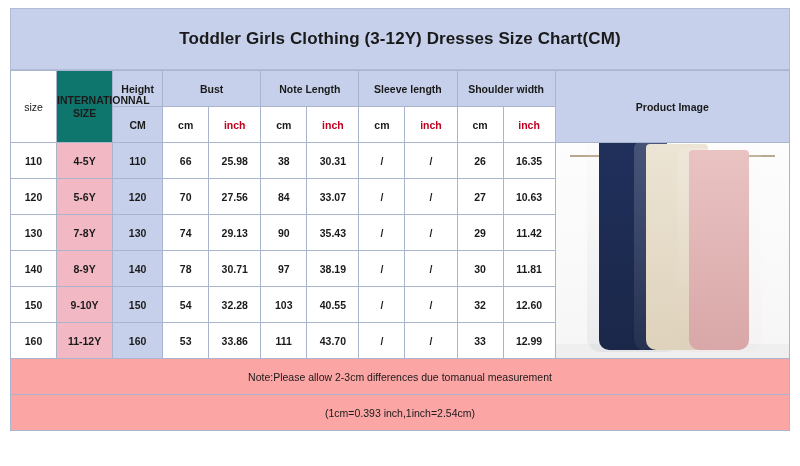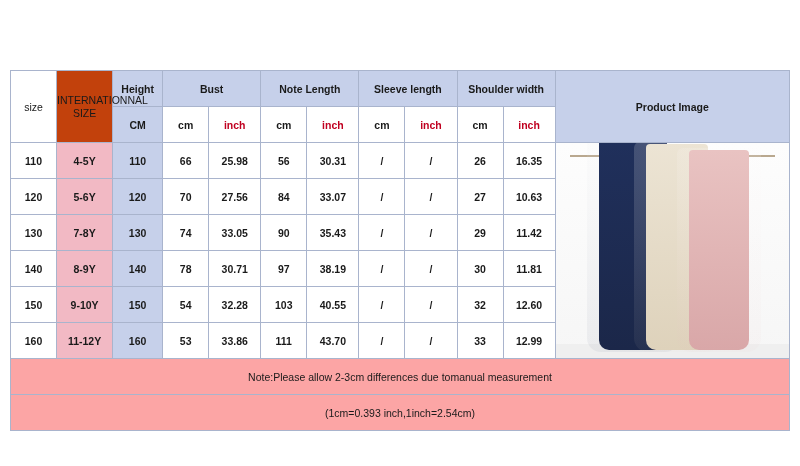--- a/index.html
+++ b/index.html
@@ -50,22 +50,22 @@
     font-weight: bold;
     font-size: 11px;
     margin-left: 32px;
   }
   .hdr-size {
     background: #ffffff;
     font-weight: normal;
     font-size: 10.5px;
   }
   .hdr-pink {
-    background: #c2410c;
-    font-weight: normal;
+    background: #0f766e;
+    font-weight: bold;
     color: #c00020;
     font-size: 9.5px;
     line-height: 1.15;
   }
   .sub-hdr {
     background: #ffffff;
     font-weight: bold;
     font-size: 10.5px;
   }
   .sub-hdr.inch { color: #c00020; text-align: center; }
@@ -141,20 +141,23 @@
     position: absolute;
     left: 0; right: 0; bottom: 0; height: 14px;
     background: #efefef;
   }
 </style>
 </head>
 <body>
 
 <div id="page">
 
+  <div class="title-bar">
+    <div class="title-text">Toddler Girls Clothing (3-12Y) Dresses Size Chart(CM)</div>
+  </div>
 
   <table class="chart">
     <colgroup>
       <col style="width:46px">
       <col style="width:56px">
       <col style="width:50px">
       <col style="width:46px">
       <col style="width:52px">
       <col style="width:46px">
       <col style="width:52px">
@@ -186,21 +189,21 @@
         <td class="sub-hdr">cm</td>
         <td class="sub-hdr inch">inch</td>
       </tr>
 
       <tr>
         <td class="cell-white">110</td>
         <td class="cell-pink">4-5Y</td>
         <td class="cell-blue">110</td>
         <td class="cell-white">66</td>
         <td class="cell-inch">25.98</td>
-        <td class="cell-white">56</td>
+        <td class="cell-white">38</td>
         <td class="cell-inch">30.31</td>
         <td class="cell-slash black">/</td>
         <td class="cell-slash">/</td>
         <td class="cell-white">26</td>
         <td class="cell-inch">16.35</td>
         <td class="img-cell" rowspan="6">
           <div class="photo">
             <div class="rail"></div>
             <div class="floor"></div>
 
@@ -237,21 +240,21 @@
         <td class="cell-slash">/</td>
         <td class="cell-white">27</td>
         <td class="cell-inch">10.63</td>
       </tr>
 
       <tr>
         <td class="cell-white">130</td>
         <td class="cell-pink">7-8Y</td>
         <td class="cell-blue">130</td>
         <td class="cell-white">74</td>
-        <td class="cell-inch">33.05</td>
+        <td class="cell-inch">29.13</td>
         <td class="cell-white">90</td>
         <td class="cell-inch">35.43</td>
         <td class="cell-slash black">/</td>
         <td class="cell-slash">/</td>
         <td class="cell-white">29</td>
         <td class="cell-inch">11.42</td>
       </tr>
 
       <tr>
         <td class="cell-white">140</td>

